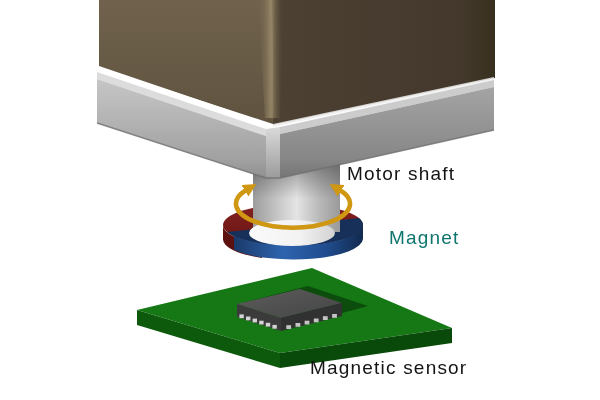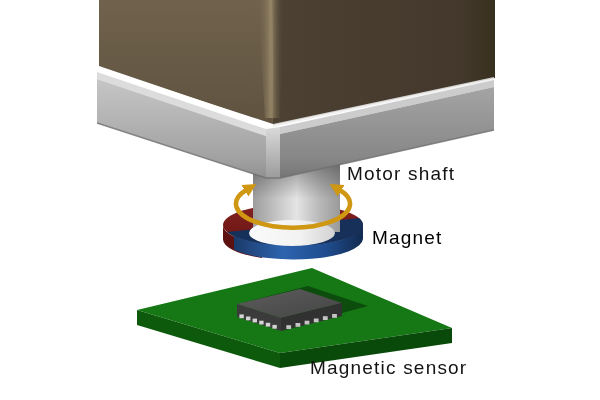--- a/index.html
+++ b/index.html
@@ -143,15 +143,15 @@
         <rect x="295.5" y="323.0" width="4.8" height="3.8"></rect>
         <rect x="304.6" y="320.7" width="4.8" height="3.8"></rect>
         <rect x="313.8" y="318.5" width="4.8" height="3.8"></rect>
         <rect x="322.9" y="316.2" width="4.8" height="3.8"></rect>
         <rect x="332.1" y="314.0" width="4.8" height="3.8"></rect>
       </g>
     </g>
   </svg>
 
   <div class="lbl lbl-motor-shaft" style="color: rgb(20, 20, 20);">Motor shaft</div>
-  <div class="lbl lbl-magnet" style="color: #000000;">Magnet</div>
+  <div class="lbl lbl-magnet" style="color: #0f766e; margin-left: 17px;">Magnet</div>
   <div class="lbl lbl-magnetic-sensor" style="color: rgb(20, 20, 20);">Magnetic sensor</div>
 </div>
 
 </body></html>

